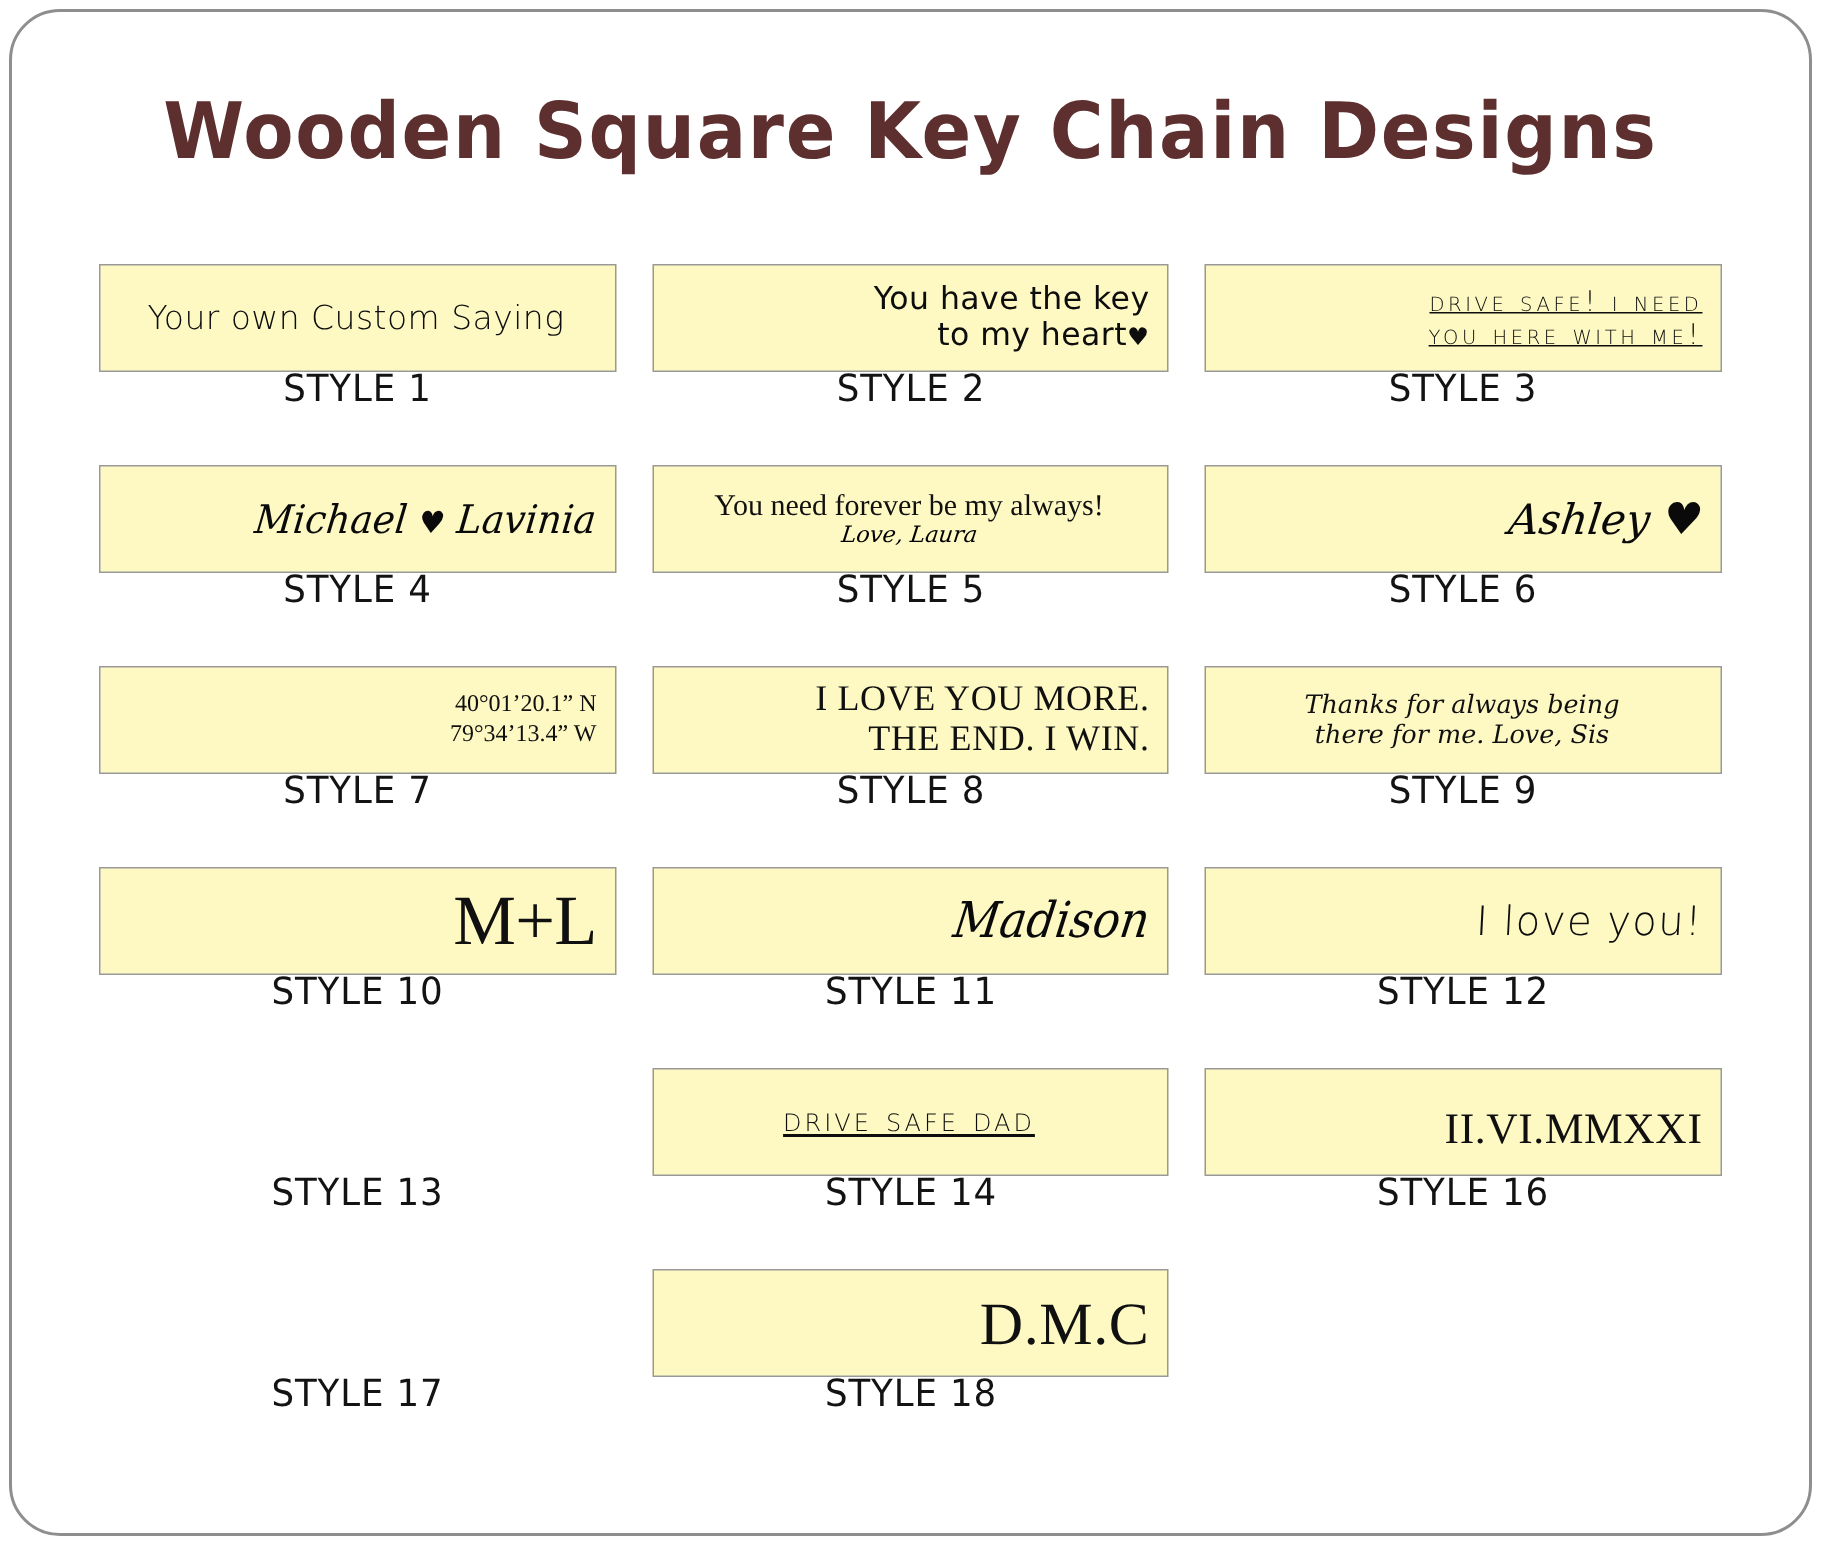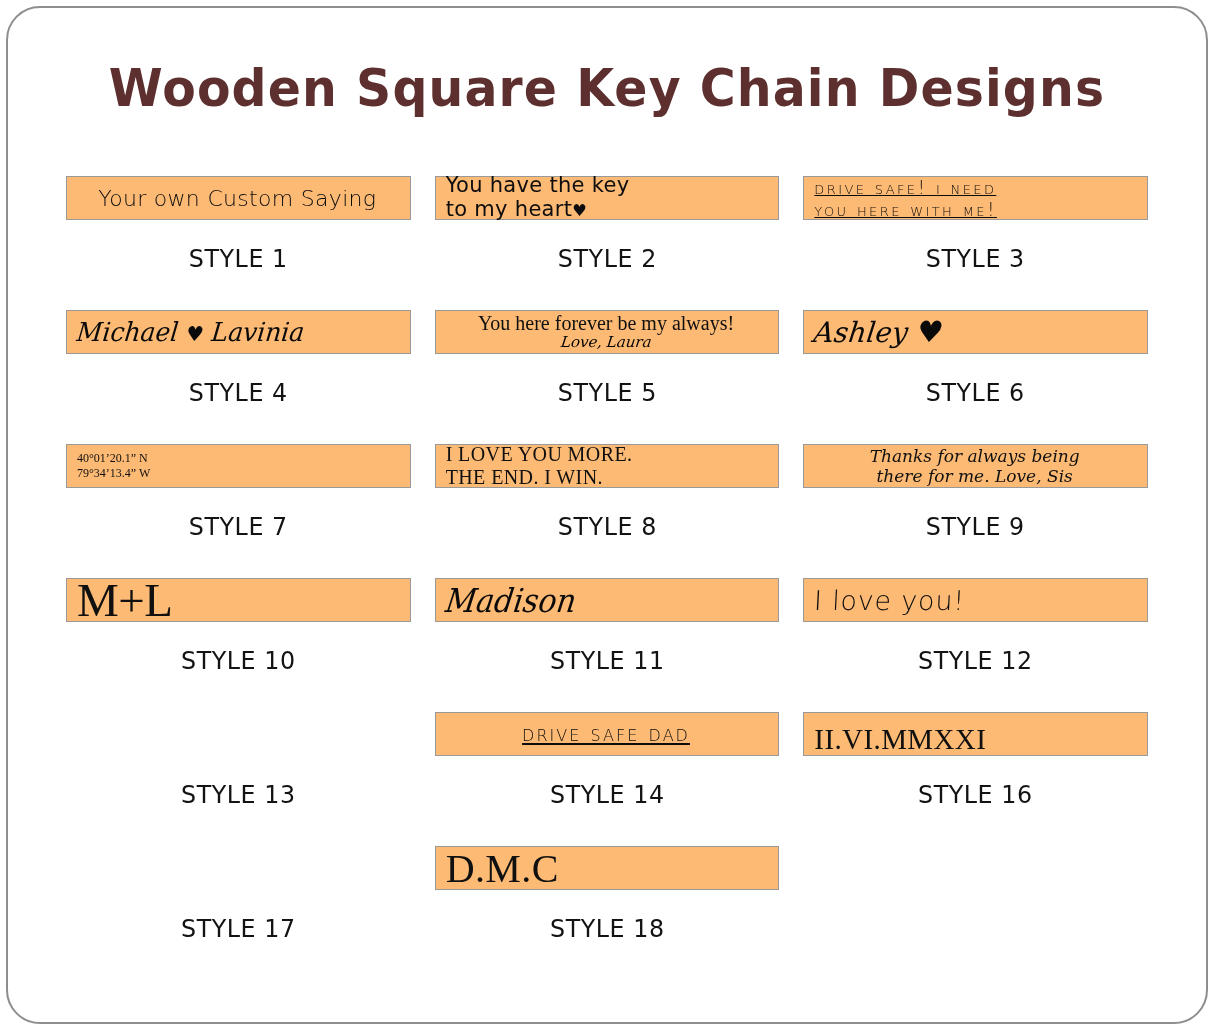--- a/index.html
+++ b/index.html
@@ -62,38 +62,38 @@
 
   .cell {
     position: relative;
   }
 
   .plaque {
     position: absolute;
     left: 0;
     right: 0;
     top: 0;
-    height: 44px;
+    height: 72px;
     box-sizing: border-box;
     border: 1px solid #999999;
-    background: #fdba74;
+    background: #fef9c3;
     overflow: visible;
   }
   .plaque-inner {
     position: absolute;
     left: 10px;
     right: 12px;
     top: 0;
     bottom: 0;
     display: flex;
     flex-direction: column;
     justify-content: center;
     overflow: visible;
   }
-  .plaque-inner.right  { align-items: flex-start;  text-align: right; }
+  .plaque-inner.right  { align-items: flex-end;  text-align: right; }
   .plaque-inner.center { align-items: center;    text-align: center; }
 
   .style-label {
     position: absolute;
     left: 0;
     right: 0;
     top: 68px;
     text-align: center;
     font-family: "DejaVu Sans", sans-serif;
     font-size: 25px;
@@ -143,22 +143,22 @@
     color: #101010;
   }
   .s5a { font-size: 20px; line-height: 1.05; }
   .s5b {
     font-family: "DejaVu Serif", serif;
     font-style: italic;
     font-size: 15px;
     line-height: 1.1;
     transform: skewX(-7deg);
   }
-  .s7 { font-size: 12px; line-height: 1.22; }
-  .s8 { font-size: 20px; line-height: 1.14; letter-spacing: 0.4px; }
+  .s7 { font-size: 16px; line-height: 1.22; }
+  .s8 { font-size: 24px; line-height: 1.14; letter-spacing: 0.4px; }
   .s9 { font-family: "DejaVu Serif", serif; font-style: italic; font-size: 17px; line-height: 1.2; }
   .s10 { font-size: 47px; line-height: 0.95; letter-spacing: -0.5px; }
   .s16 { font-size: 29px; letter-spacing: 0.4px; margin-top: 10px; }
   .s17 { font-size: 27px; letter-spacing: 0.6px; }
   .s18 { font-size: 40px; letter-spacing: 0.4px; }
 
   .t-hand {
     font-family: "DejaVu Sans", sans-serif;
     font-weight: 300;
     font-size: 27px;
@@ -230,21 +230,21 @@
             <span>Lavinia</span>
           </div>
         </div>
       </div>
       <div class="style-label">STYLE 4</div>
     </div>
 
     <div class="cell">
       <div class="plaque">
         <div class="plaque-inner center">
-          <div class="t-serif s5a nowrap">You here forever be my always!</div>
+          <div class="t-serif s5a nowrap">You need forever be my always!</div>
           <div class="s5b nowrap">Love, Laura</div>
         </div>
       </div>
       <div class="style-label">STYLE 5</div>
     </div>
 
     <div class="cell">
       <div class="plaque">
         <div class="plaque-inner right">
           <div class="t-script s6 nowrap">

